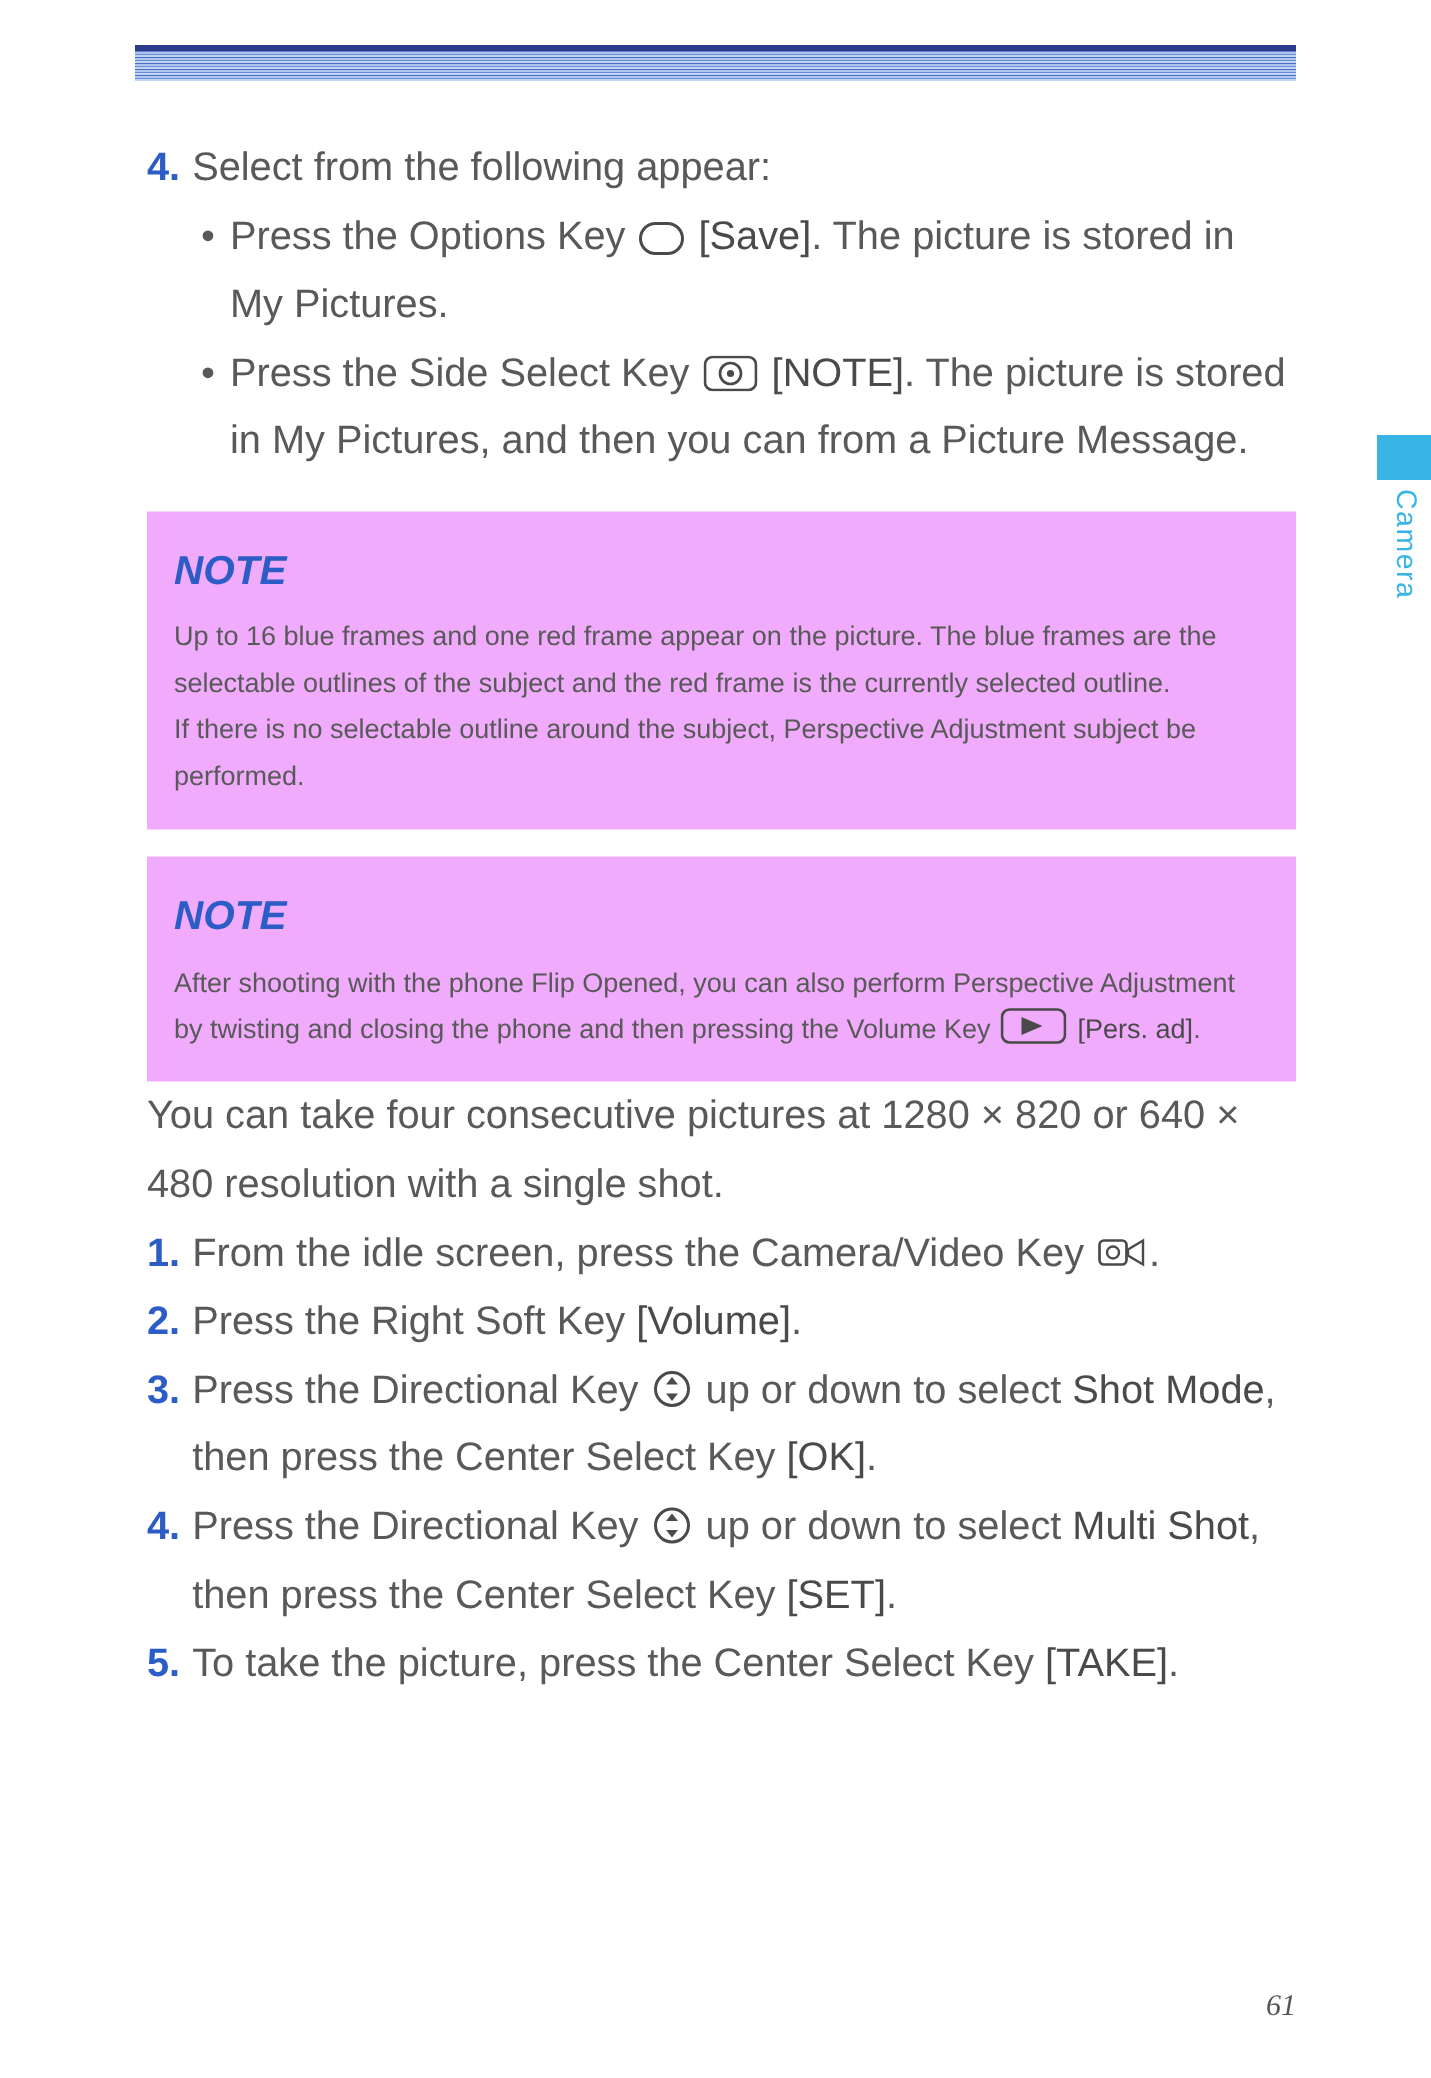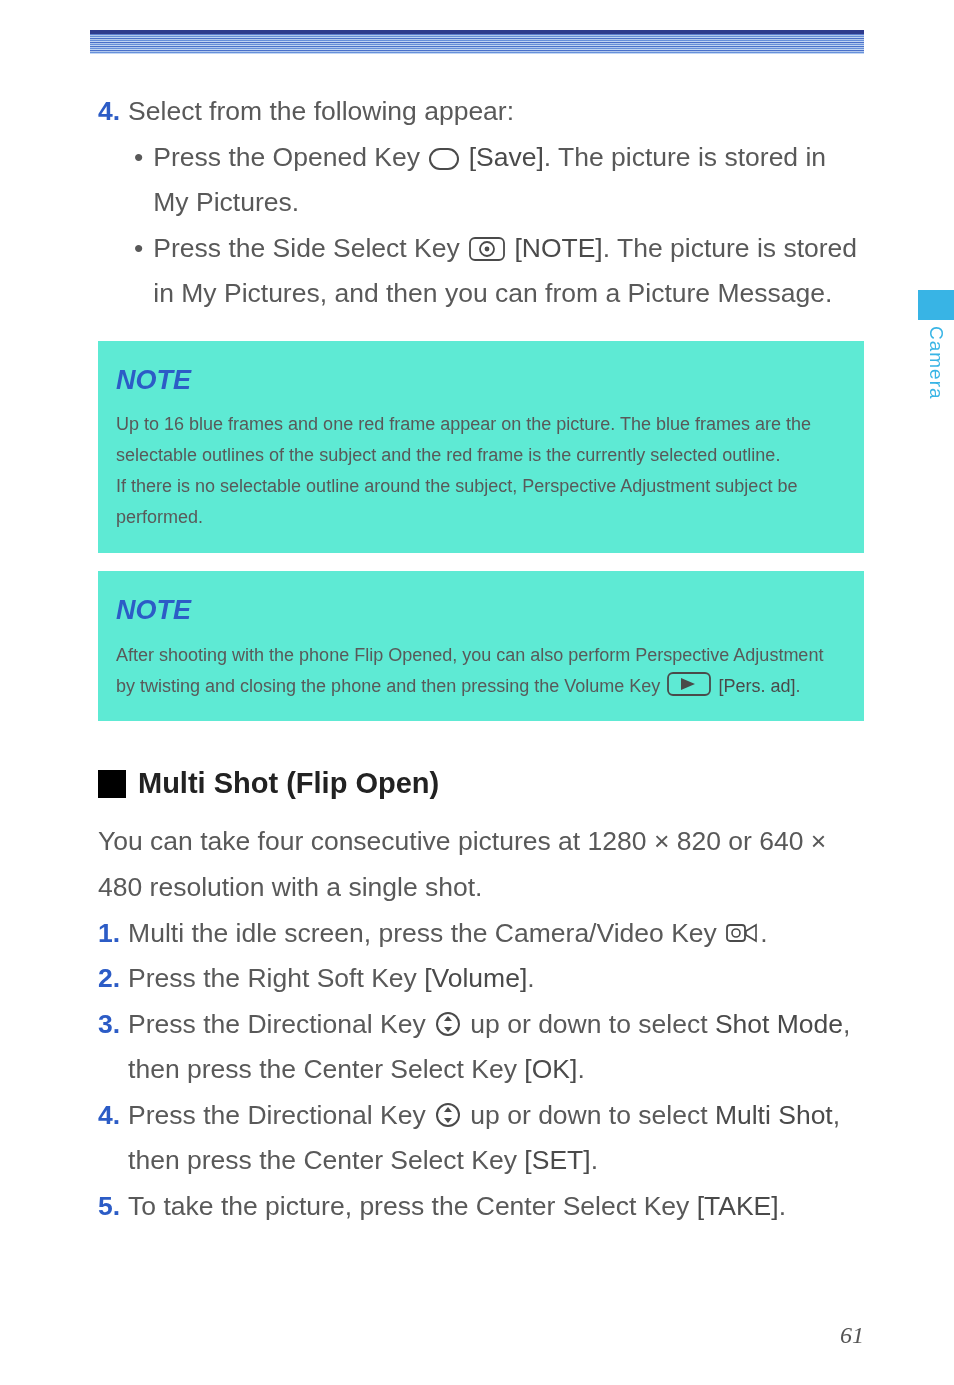--- a/index.html
+++ b/index.html
@@ -50,21 +50,21 @@
     }
     .step-body { flex: 1; }
     .bullet-row {
       display: flex;
       padding-left: 36px;
       gap: 10px;
     }
     .bullet-dot { color: #595959; }
     .bold { font-weight: normal; color: #4a4a4a; }
     .note-box {
-      background: #5eead4;
+      background: #f0abfc;
       margin: 24px 0 0 0;
       padding: 16px 18px 20px 18px;
     }
     .note-title {
       color: #2c5cc6;
       font-weight: bold;
       font-style: italic;
       font-size: 27px;
       margin-bottom: 6px;
     }
@@ -114,21 +114,21 @@
       color: #38b4e5;
       font-size: 19px;
       margin-top: 6px;
       letter-spacing: 1px;
     }
     .page-num {
       position: absolute;
       right: 90px;
       bottom: 36px;
       font-style: italic;
-      font-size: 24px;
+      font-size: 20px;
       color: #555;
       font-family: Georgia, serif;
     }
   </style>
 </head>
 <body>
 
 <div class="header-rule"></div>
 
 <div class="side-tab">
@@ -141,21 +141,21 @@
   <div class="step">
     <span class="step-num">4.</span>
     <div class="step-body">
       <div>Select from the following appear:</div>
     </div>
   </div>
 
   <div class="bullet-row">
     <span class="bullet-dot">•</span>
     <div>
-      <span>Press the Opened Key </span><span class="icon">
+      <span>Press the Options Key </span><span class="icon">
           <svg width="30" height="22" viewBox="0 0 30 22">
             <rect x="1" y="1" rx="10" ry="10" width="28" height="20" fill="none" stroke="#4a4a4a" stroke-width="2"></rect>
           </svg>
         </span><span class="bold"> [Save]</span><span>. The picture is stored in My Pictures.</span>
     </div>
   </div>
 
   <div class="bullet-row">
     <span class="bullet-dot">•</span>
     <div>
@@ -180,31 +180,27 @@
     <div class="note-text">
       <span>After shooting with the phone Flip Opened, you can also perform Perspective Adjustment by twisting and closing the phone and then pressing the Volume Key </span><span class="icon">
           <svg width="44" height="24" viewBox="0 0 44 24">
             <rect x="1" y="1" rx="5" ry="5" width="42" height="22" fill="none" stroke="#4a4a4a" stroke-width="1.8"></rect>
             <polygon points="14,12 28,6 28,18" fill="#4a4a4a" transform="rotate(180 21 12)"></polygon>
           </svg>
         </span><span class="bold"> [Pers. ad]</span><span>.</span>
     </div>
   </div>
 
-  <div class="section-head">
-    <div class="black-square"></div>
-    <div class="section-title">Multi Shot (Flip Open)</div>
-  </div>
 
   <div>You can take four consecutive pictures at 1280 × 820 or 640 × 480 resolution with a single shot.</div>
 
   <div class="step">
     <span class="step-num">1.</span>
     <div class="step-body">
-      <span>Multi the idle screen, press the Camera/Video Key </span><span class="icon">
+      <span>From the idle screen, press the Camera/Video Key </span><span class="icon">
           <svg width="32" height="24" viewBox="0 0 32 24">
             <rect x="1" y="3" rx="3" ry="3" width="18" height="16" fill="none" stroke="#4a4a4a" stroke-width="1.8"></rect>
             <circle cx="10" cy="11" r="4" fill="none" stroke="#4a4a4a" stroke-width="1.6"></circle>
             <path d="M20 9 L30 3 L30 19 L20 13 Z" fill="none" stroke="#4a4a4a" stroke-width="1.6"></path>
           </svg>
         </span><span>.</span>
     </div>
   </div>
 
   <div class="step">

